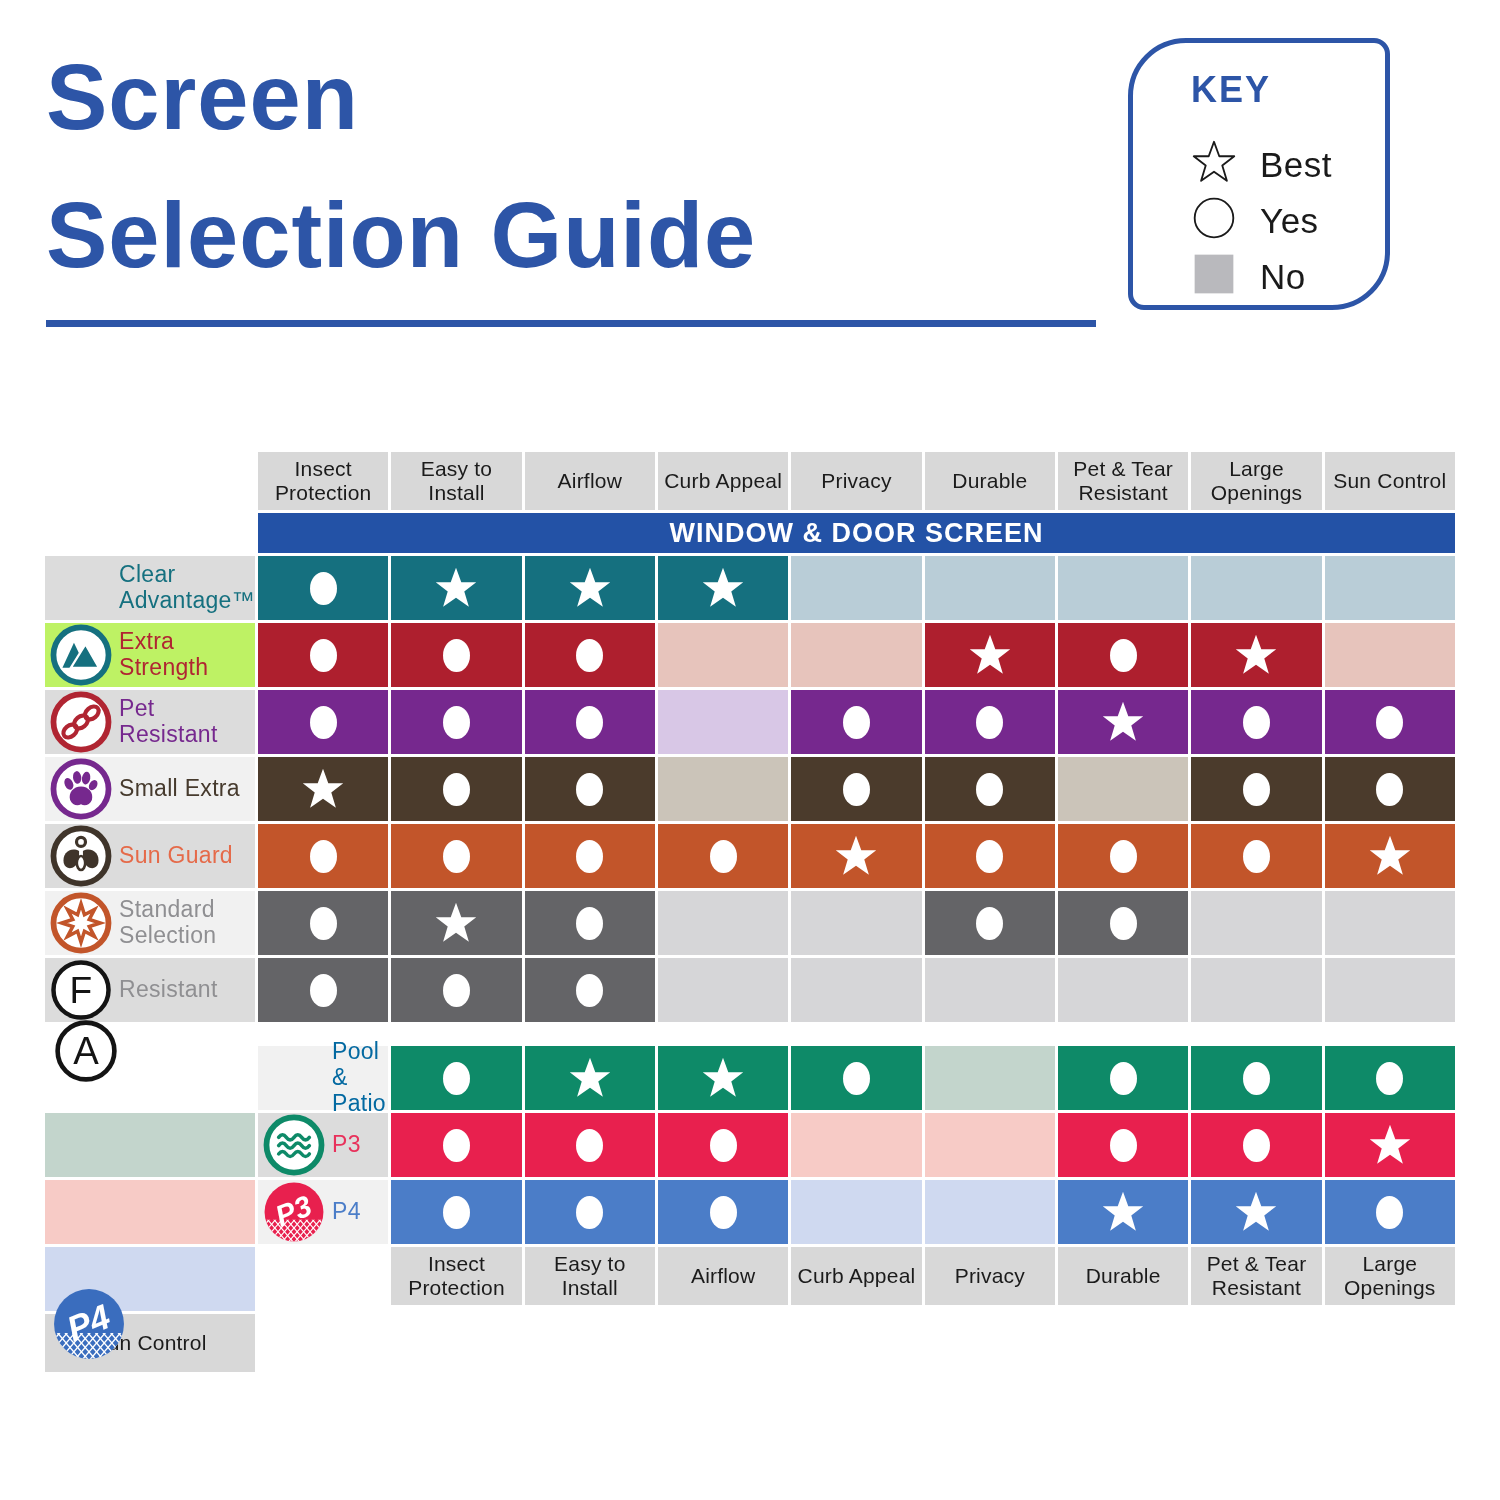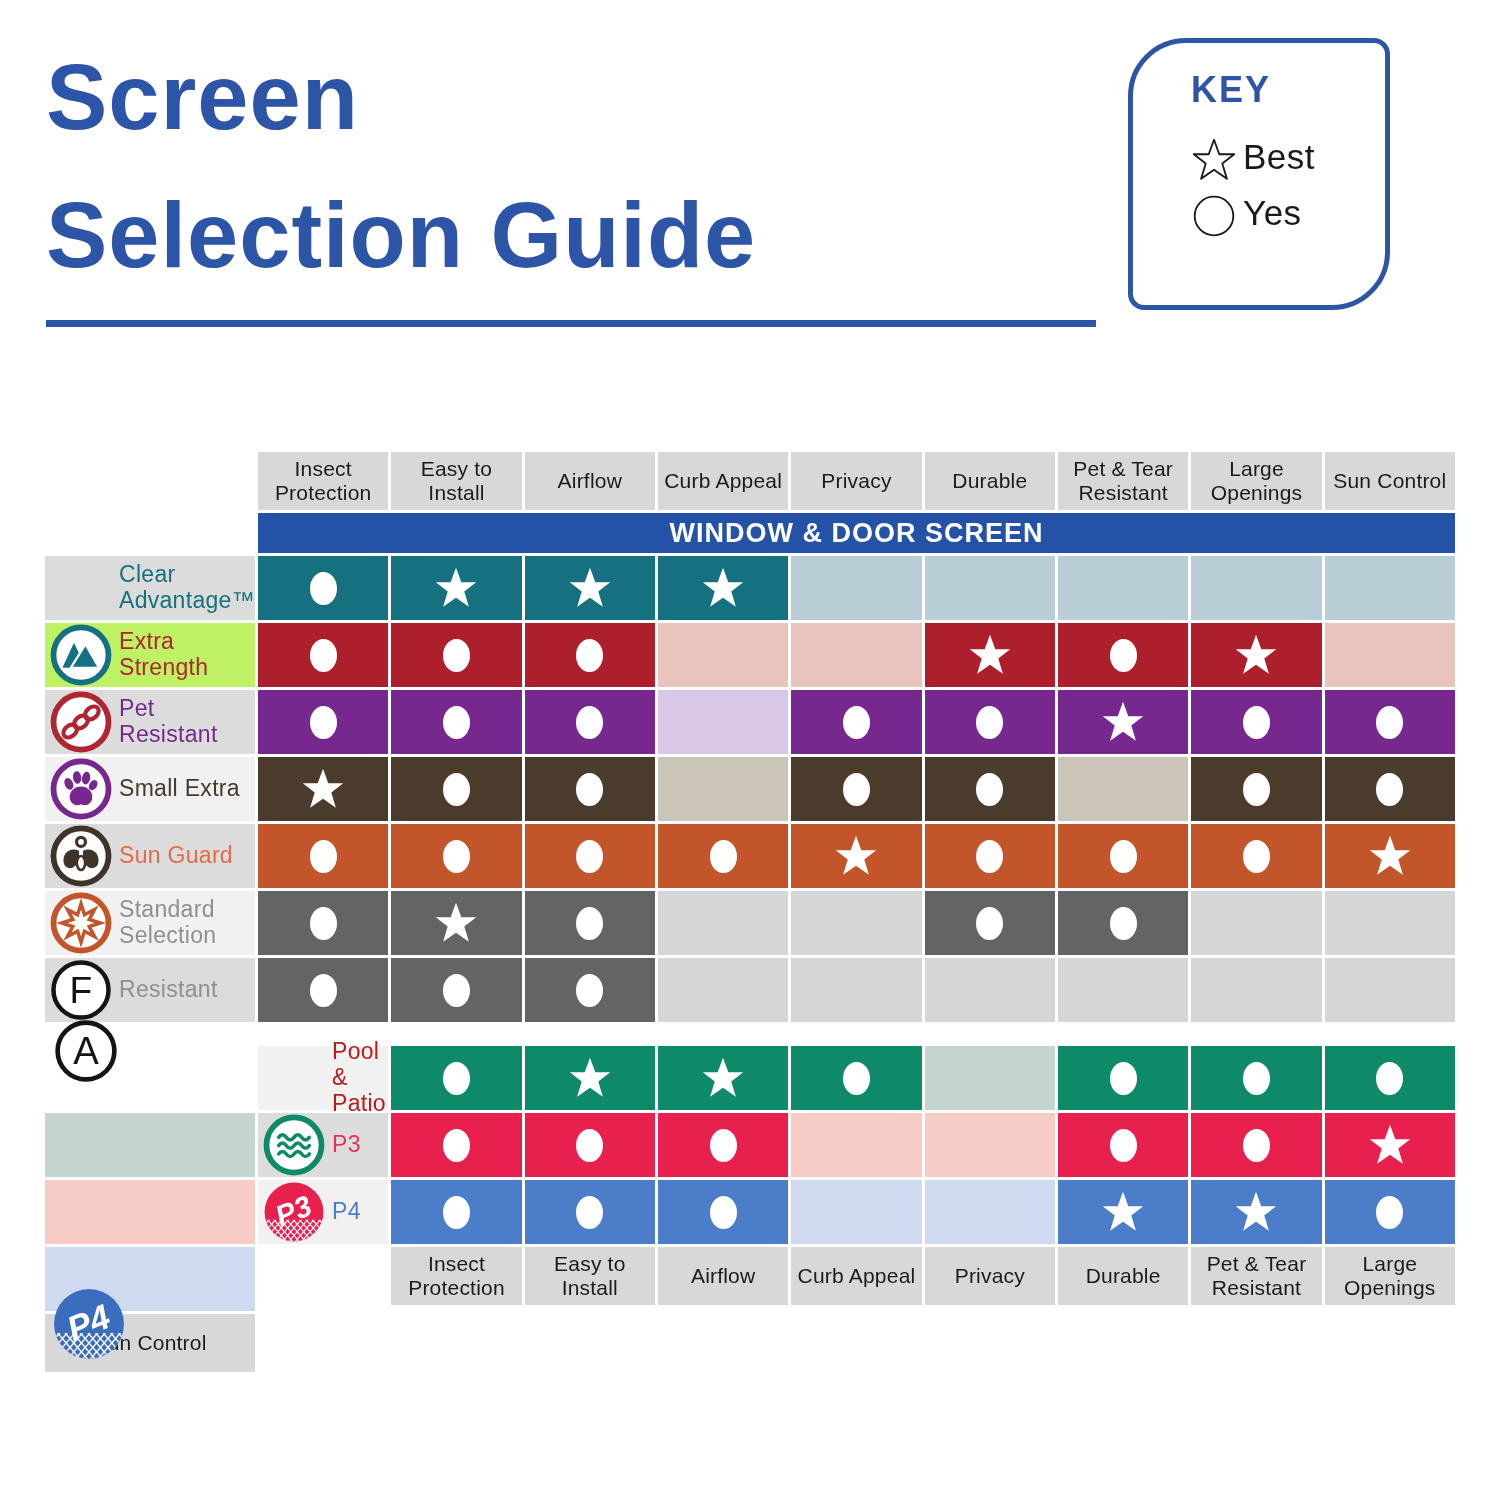--- a/index.html
+++ b/index.html
@@ -9,21 +9,21 @@
   
   .title-block{position:absolute;left:46px;top:28px;width:1060px;}
   .title-line{font-size:92px;font-weight:bold;color:#2d55a7;line-height:138px;letter-spacing:1px;}
   .title-underline{width:1050px;height:7px;background:#2d55a7;margin-top:16px;}
 
   
   .key-box{position:absolute;left:1128px;top:38px;width:262px;height:272px;box-sizing:border-box;
            border:5px solid #2d55a7;border-radius:58px 16px 58px 16px;background:#fff;
            padding:26px 0 0 58px;}
   .key-title{font-size:36px;font-weight:bold;color:#2d55a7;letter-spacing:2px;margin-bottom:26px;}
-  .key-item{display:flex;align-items:flex-start;gap:6px;margin-top:8px;height:48px;}
+  .key-item{display:flex;align-items:flex-end;gap:23px;margin-top:8px;height:48px;}
   .key-item .ksym{width:46px;height:46px;flex:0 0 46px;display:flex;align-items:center;justify-content:center;}
   .key-item .klabel{font-size:35px;color:#1a1a1a;letter-spacing:0.5px;}
 
   
   .table-wrap{position:absolute;left:45px;top:452px;width:1210px;}
   #grid{display:grid;grid-template-columns:210px repeat(9,1fr);gap:3px;width:1410px;}
   .corner{background:transparent;}
   .col-header{background:#d8d8d8;height:58px;display:flex;align-items:center;justify-content:center;
               text-align:center;font-size:21px;color:#1b1b1b;line-height:1.15;padding:0 6px;box-sizing:border-box;
               letter-spacing:0.2px;}
@@ -58,20 +58,28 @@
     <span class="klabel">Best</span>
   </div>
   <div class="key-item">
     <span class="ksym">
       <svg viewBox="0 0 100 100" width="46" height="46">
           <circle cx="50" cy="50" r="42" fill="none" stroke="#1a1a1a" stroke-width="4"></circle>
         </svg>
     </span>
     <span class="klabel">Yes</span>
   </div>
+  <div class="key-item">
+    <span class="ksym">
+      <svg viewBox="0 0 100 100" width="44" height="44">
+          <rect x="6" y="6" width="88" height="88" fill="#b9b9bd"></rect>
+        </svg>
+    </span>
+    <span class="klabel">No</span>
+  </div>
 </div>
 
 <div class="table-wrap">
   <div id="grid">
       <div class="corner"></div>
       <div class="col-header">Insect Protection</div>
       <div class="col-header">Easy to Install</div>
       <div class="col-header">Airflow</div>
       <div class="col-header">Curb Appeal</div>
       <div class="col-header">Privacy</div>
@@ -300,21 +308,21 @@
         <div class="mark-yes"></div>
       </div>
       <div class="cell" style="background:#d6d6d8"></div>
       <div class="cell" style="background:#d6d6d8"></div>
       <div class="cell" style="background:#d6d6d8"></div>
       <div class="cell" style="background:#d6d6d8"></div>
       <div class="cell" style="background:#d6d6d8"></div>
       <div class="cell" style="background:#d6d6d8"></div>
       <div class="spacer-row"></div>
       <div class="corner"></div>
-      <div class="row-label" style="background:#f1f1f1;color:#b91c1c">
+      <div class="row-label" style="background:#f1f1f1;color:#0369a1">
         <span>Pool &amp; Patio</span>
       </div>
       <div class="cell" style="background:#0e8a68">
         <div class="mark-yes"></div>
       </div>
       <div class="cell" style="background:#0e8a68">
         <svg class="mark-best" viewBox="0 0 100 100">
           <polygon points="50,6 61.5,37.5 94,37.5 68,57.5 78,91 50,71 22,91 32,57.5 6,37.5 38.5,37.5" fill="#ffffff"></polygon>
         </svg>
       </div>

